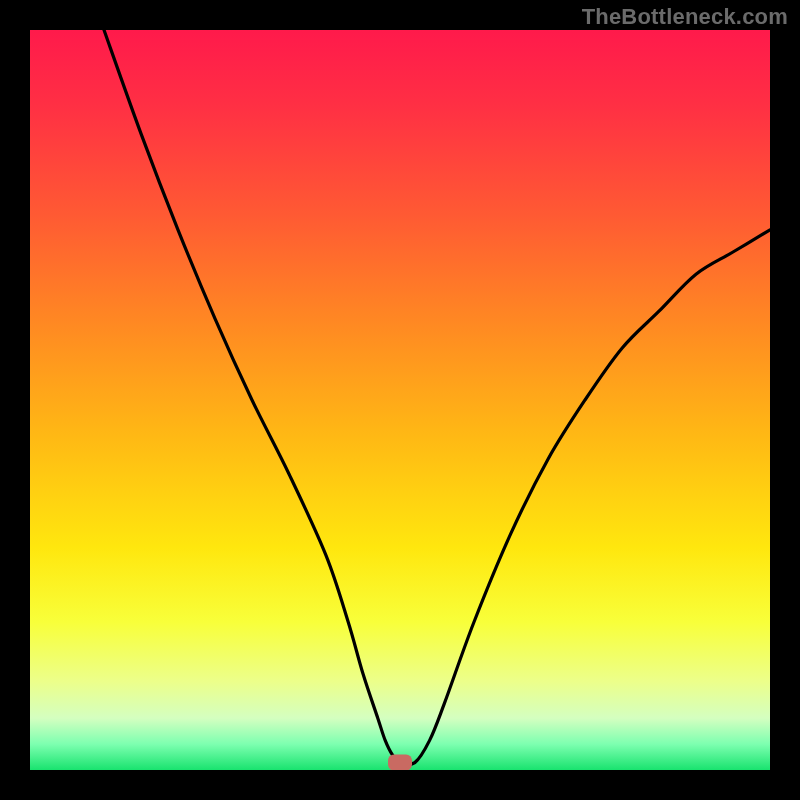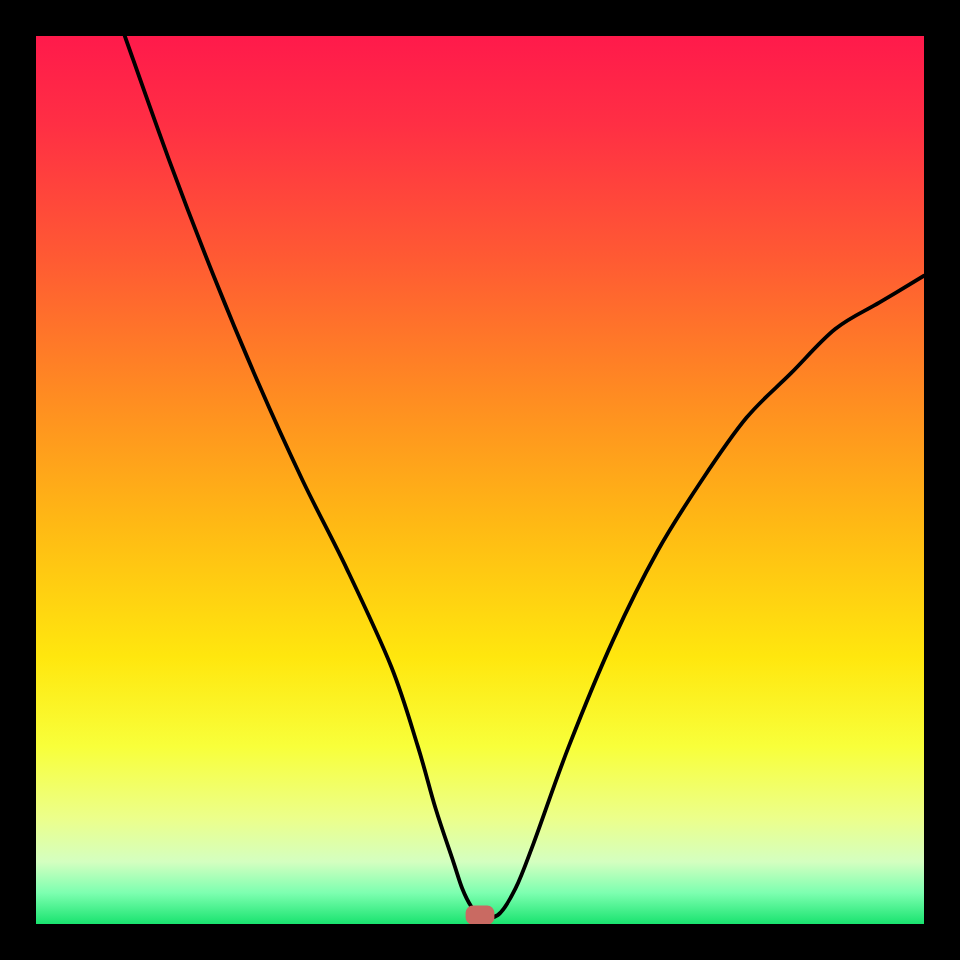--- a/index.html
+++ b/index.html
@@ -39,20 +39,21 @@
   }
   svg {
     display: block;
   }
 </style>
 </head>
 <body>
 
 <div class="frame">
 
+  <div class="watermark">TheBottleneck.com</div>
 
   <div class="plot-area">
     <svg id="chart-svg" width="740" height="740" viewBox="0 0 740 740">
       <defs>
         <linearGradient id="bg-grad" x1="0" y1="0" x2="0" y2="1">
             <stop offset="0%" stop-color="#ff1a4b"></stop>
             <stop offset="10%" stop-color="#ff2f44"></stop>
             <stop offset="25%" stop-color="#ff5a33"></stop>
             <stop offset="40%" stop-color="#ff8a22"></stop>
             <stop offset="55.00000000000001%" stop-color="#ffb914"></stop>

